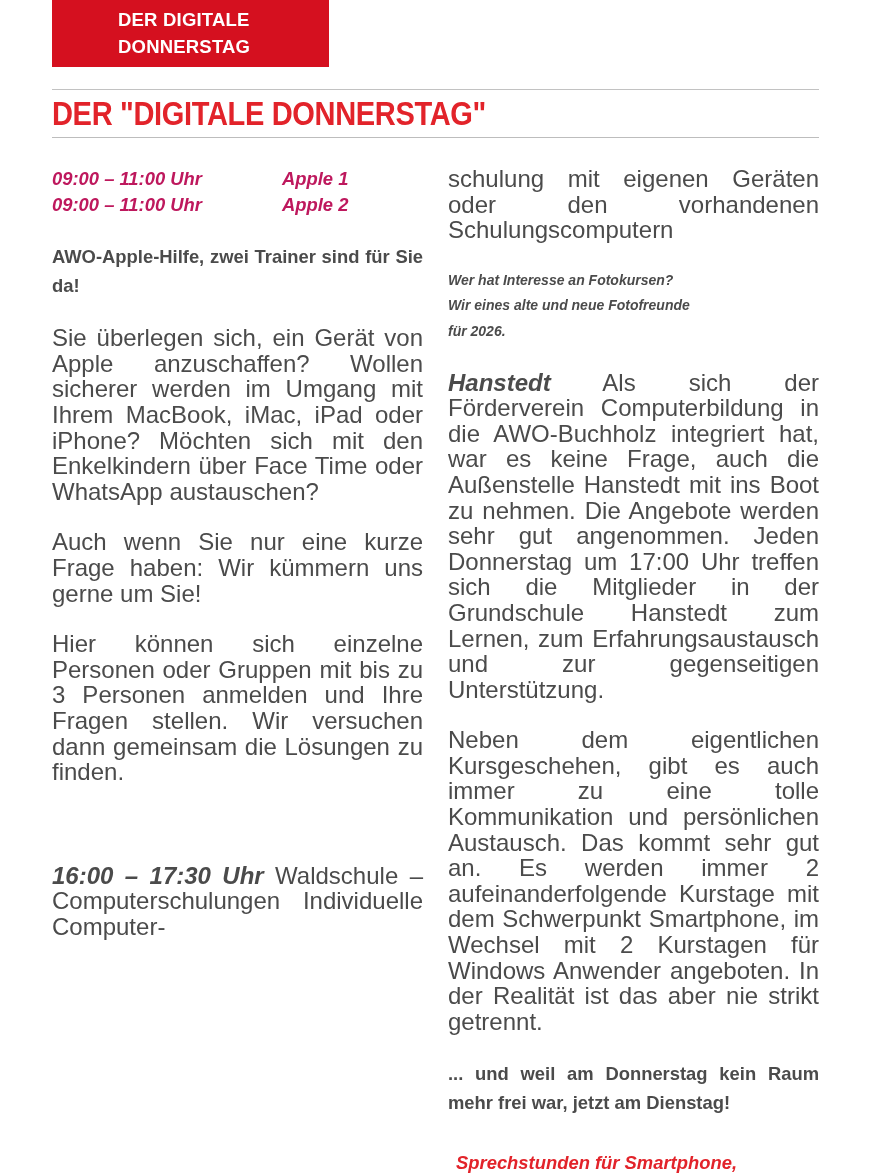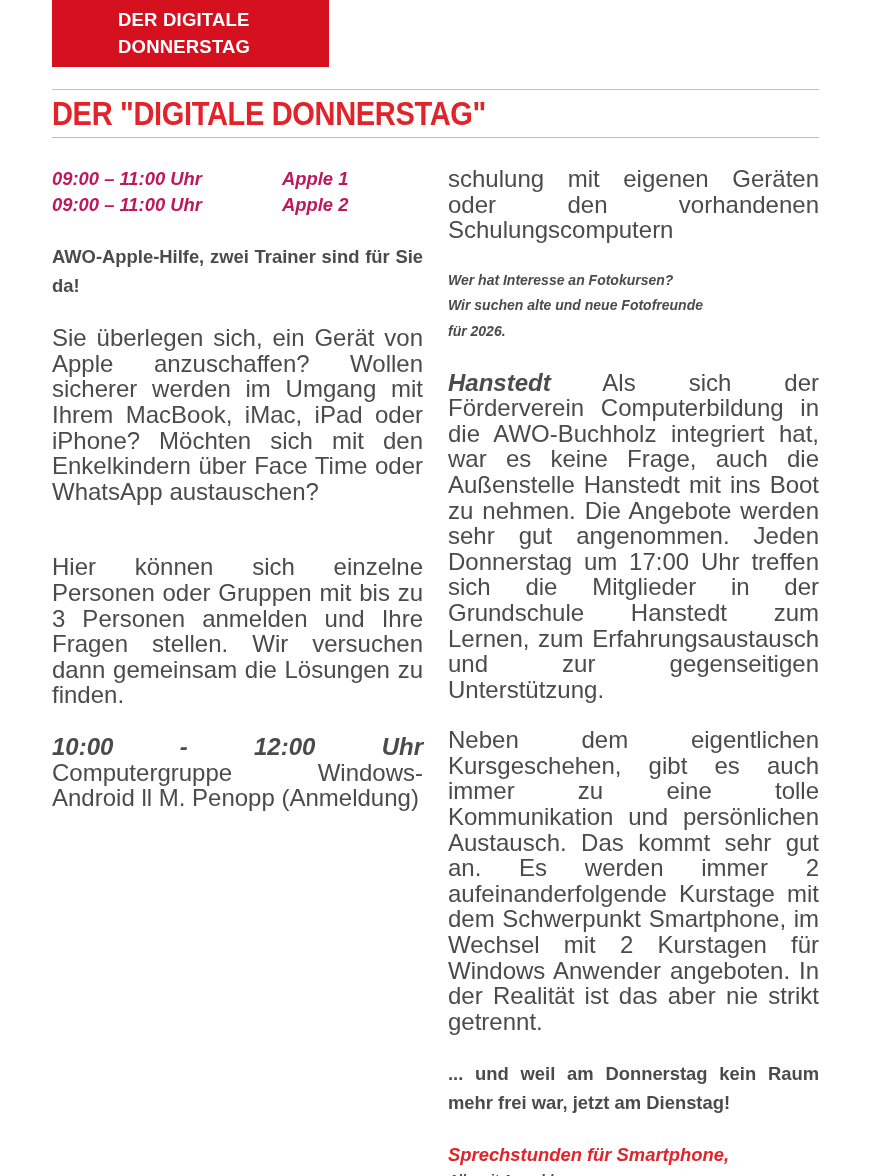--- a/index.html
+++ b/index.html
@@ -118,21 +118,21 @@
   }
   .bolditalic-para {
     margin: 0;
     font-size: 14px;
     line-height: 25.6px;
     font-weight: bold;
     font-style: italic;
     color: #4b4b4b;
   }
   .red-heading {
-    margin: 0;
+    margin: 8px;
     font-size: 18.4px;
     line-height: 25.6px;
     font-weight: bold;
     font-style: italic;
     color: #e2232a;
   }
   .timelist {
     margin: 0;
     font-size: 14px;
     line-height: 25.6px;
@@ -177,45 +177,46 @@
       <div class="spacer-sm"></div>
 
       <p class="bold-para">AWO-Apple-Hilfe, zwei Trainer sind für Sie da!</p>
 
       <div class="spacer-sm"></div>
 
       <p class="body">Sie überlegen sich, ein Gerät von Apple anzuschaffen? Wollen sicherer werden im Umgang mit Ihrem MacBook, iMac, iPad oder iPhone? Möchten sich mit den Enkelkindern über Face Time oder WhatsApp austauschen?</p>
 
       <div class="spacer-sm"></div>
 
+      <p class="body">Auch wenn Sie nur eine kurze Frage haben: Wir kümmern uns gerne um Sie!</p>
 
       <div class="spacer-sm"></div>
 
       <p class="body">Hier können sich einzelne Personen oder Gruppen mit bis zu 3 Personen anmelden und Ihre Fragen stellen. Wir versuchen dann gemeinsam die Lösungen zu finden.</p>
 
       <div class="spacer-md"></div>
 
-      <p class="body"><span class="bi">10:00 - 12:00 Uhr</span><span class="plain"> Computergruppe Windows-Android ll M. Penopp (Anmeldung)</span></p>
 
       <div class="spacer-md"></div>
 
 
       <div class="spacer-md"></div>
 
+      <p class="body"><span class="bi">16:00 – 17:30 Uhr</span><span class="plain"> Waldschule – Computerschulungen Individuelle Computer-</span></p>
 
     </div>
 
     <div class="col">
 
       <p class="body">schulung mit eigenen Geräten oder den vorhandenen Schulungscomputern</p>
 
       <div class="spacer-sm"></div>
 
       <p class="bolditalic-para">Wer hat Interesse an Fotokursen?</p>
-      <p class="bolditalic-para">Wir suchen alte und neue Fotofreunde</p>
+      <p class="bolditalic-para">Wir eines alte und neue Fotofreunde</p>
       <p class="bolditalic-para">für 2026.</p>
 
       <div class="spacer-sm"></div>
 
       <p class="body"><span class="bi">Hanstedt</span><span class="plain"> Als sich der Förderverein Computerbildung in die AWO-Buchholz integriert hat, war es keine Frage, auch die Außenstelle Hanstedt mit ins Boot zu nehmen. Die Angebote werden sehr gut angenommen. Jeden Donnerstag um 17:00 Uhr treffen sich die Mitglieder in der Grundschule Hanstedt zum Lernen, zum Erfahrungsaustausch und zur gegenseitigen Unterstützung.</span></p>
 
       <div class="spacer-sm"></div>
 
       <p class="body">Neben dem eigentlichen Kursgeschehen, gibt es auch immer zu eine tolle Kommunikation und persönlichen Austausch. Das kommt sehr gut an. Es werden immer 2 aufeinanderfolgende Kurstage mit dem Schwerpunkt Smartphone, im Wechsel mit 2 Kurstagen für Windows Anwender angeboten. In der Realität ist das aber nie strikt getrennt.</p>
 

